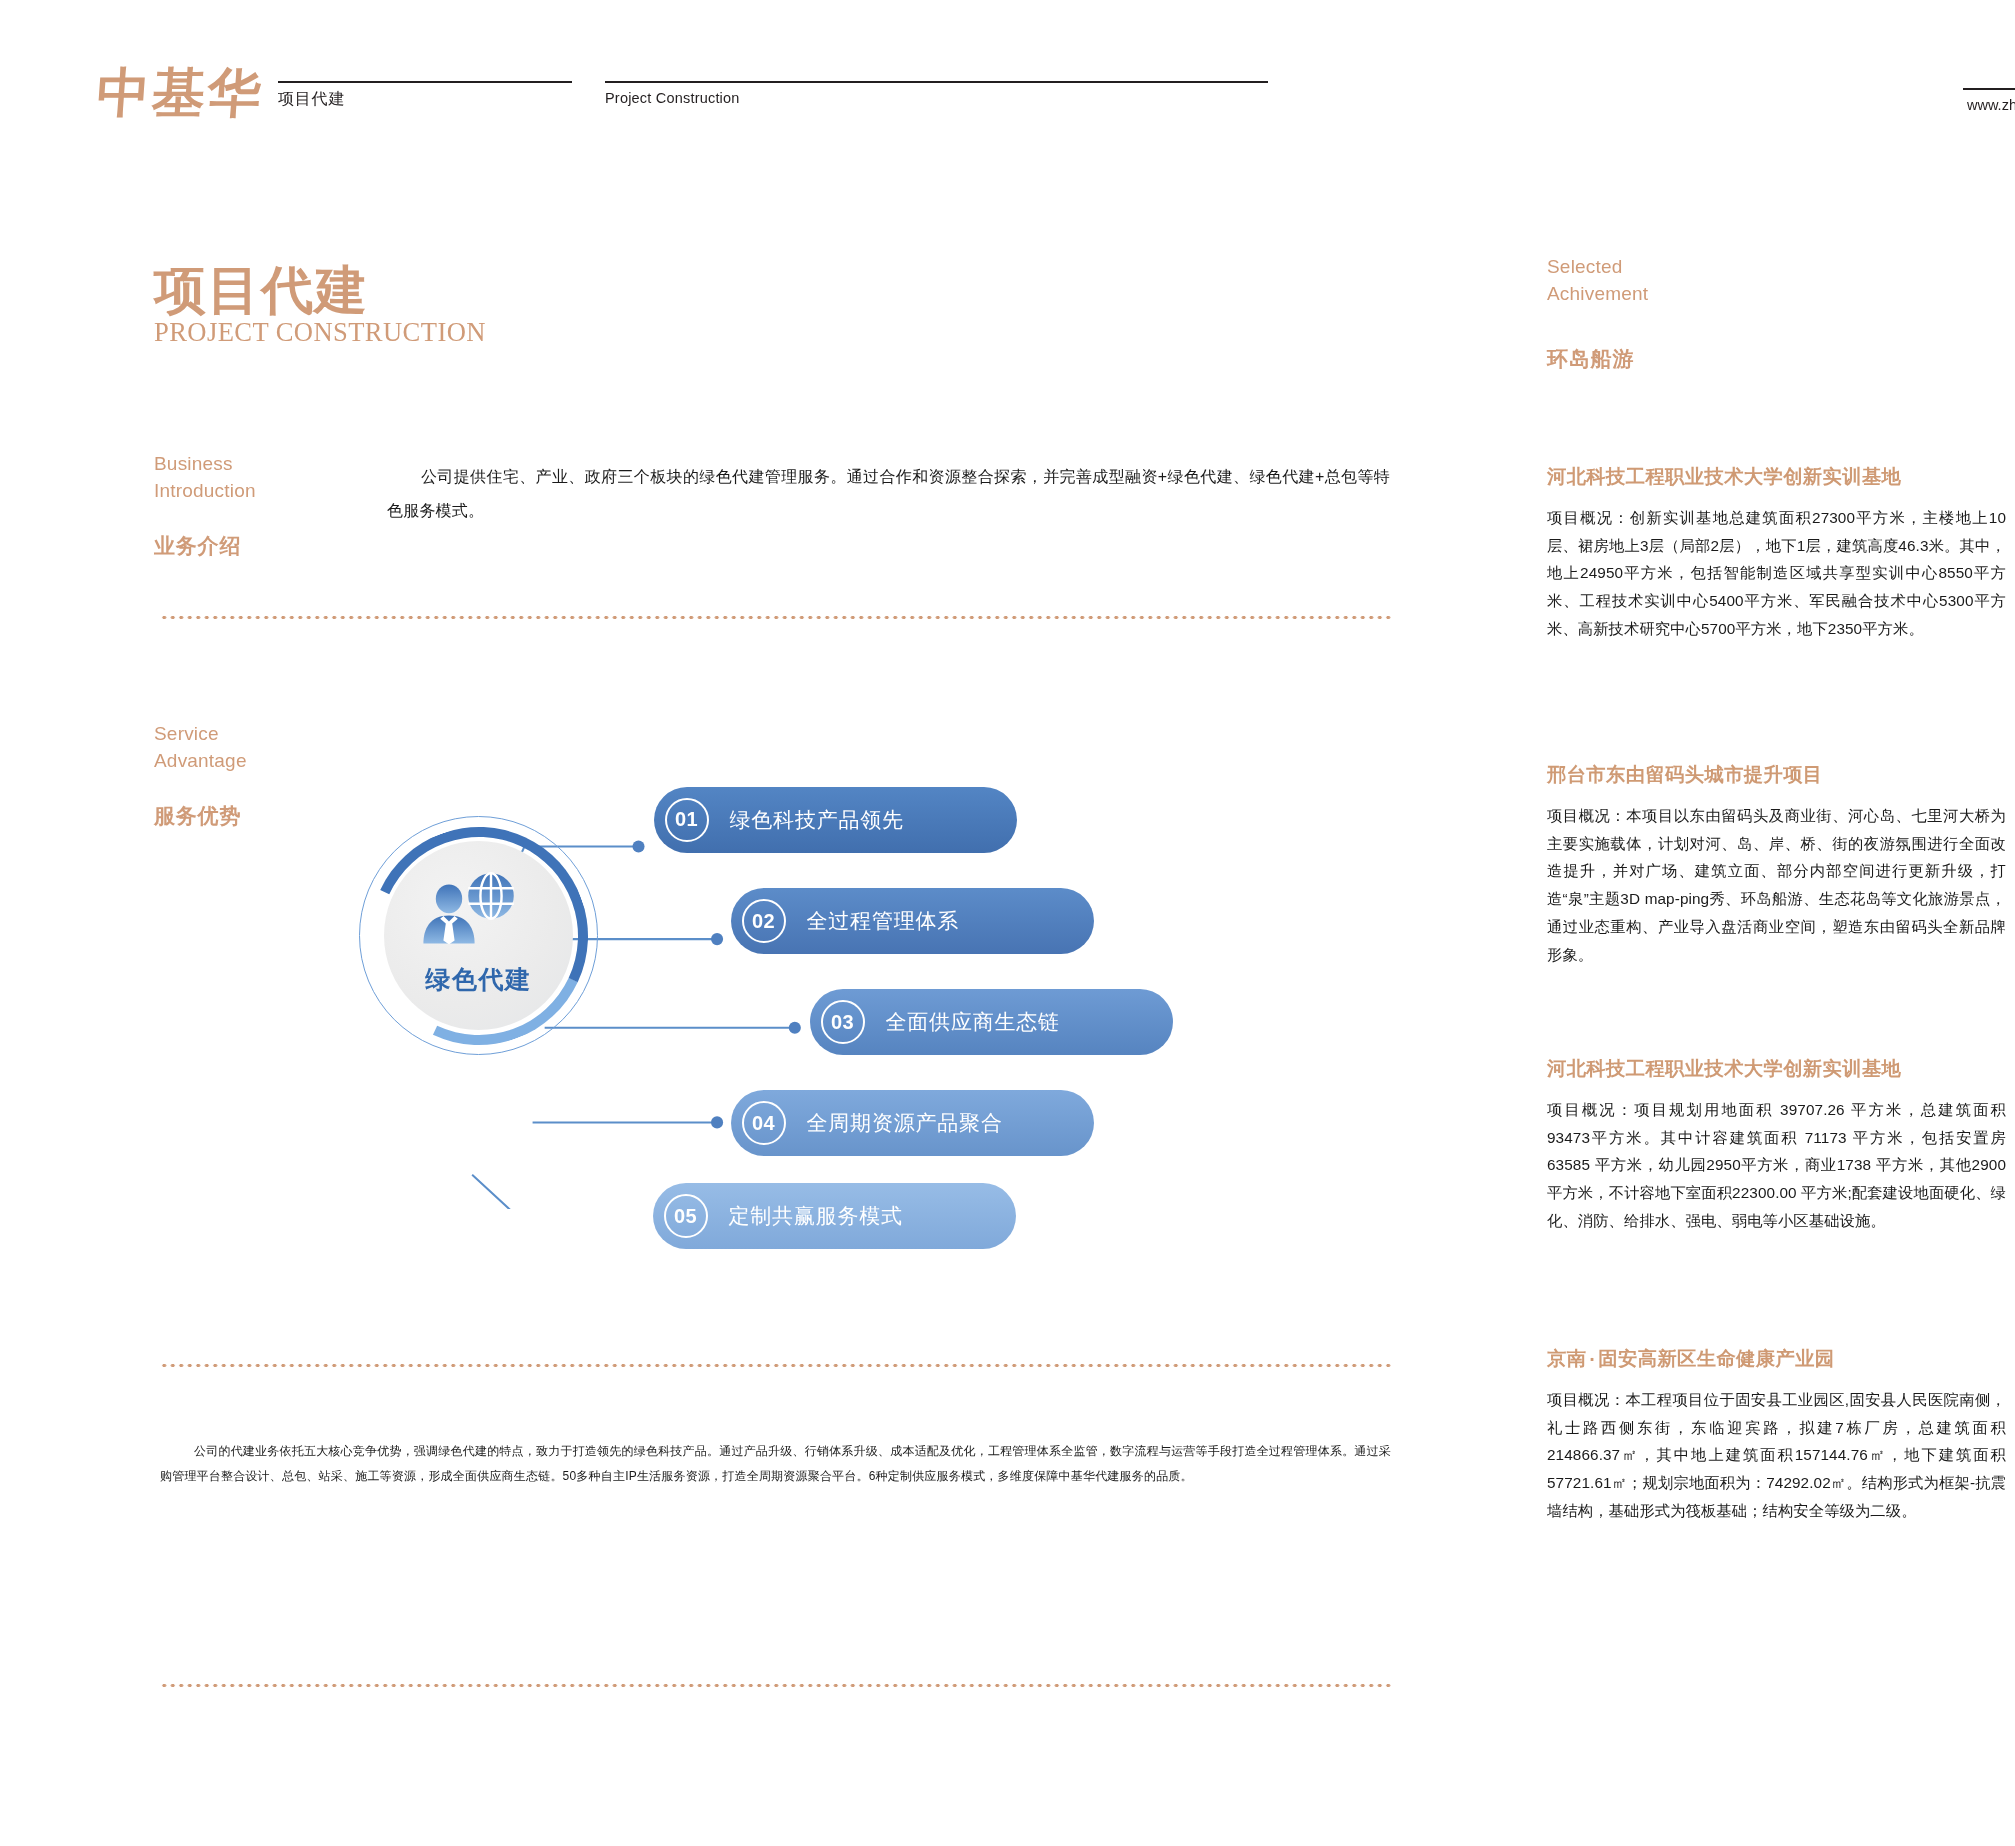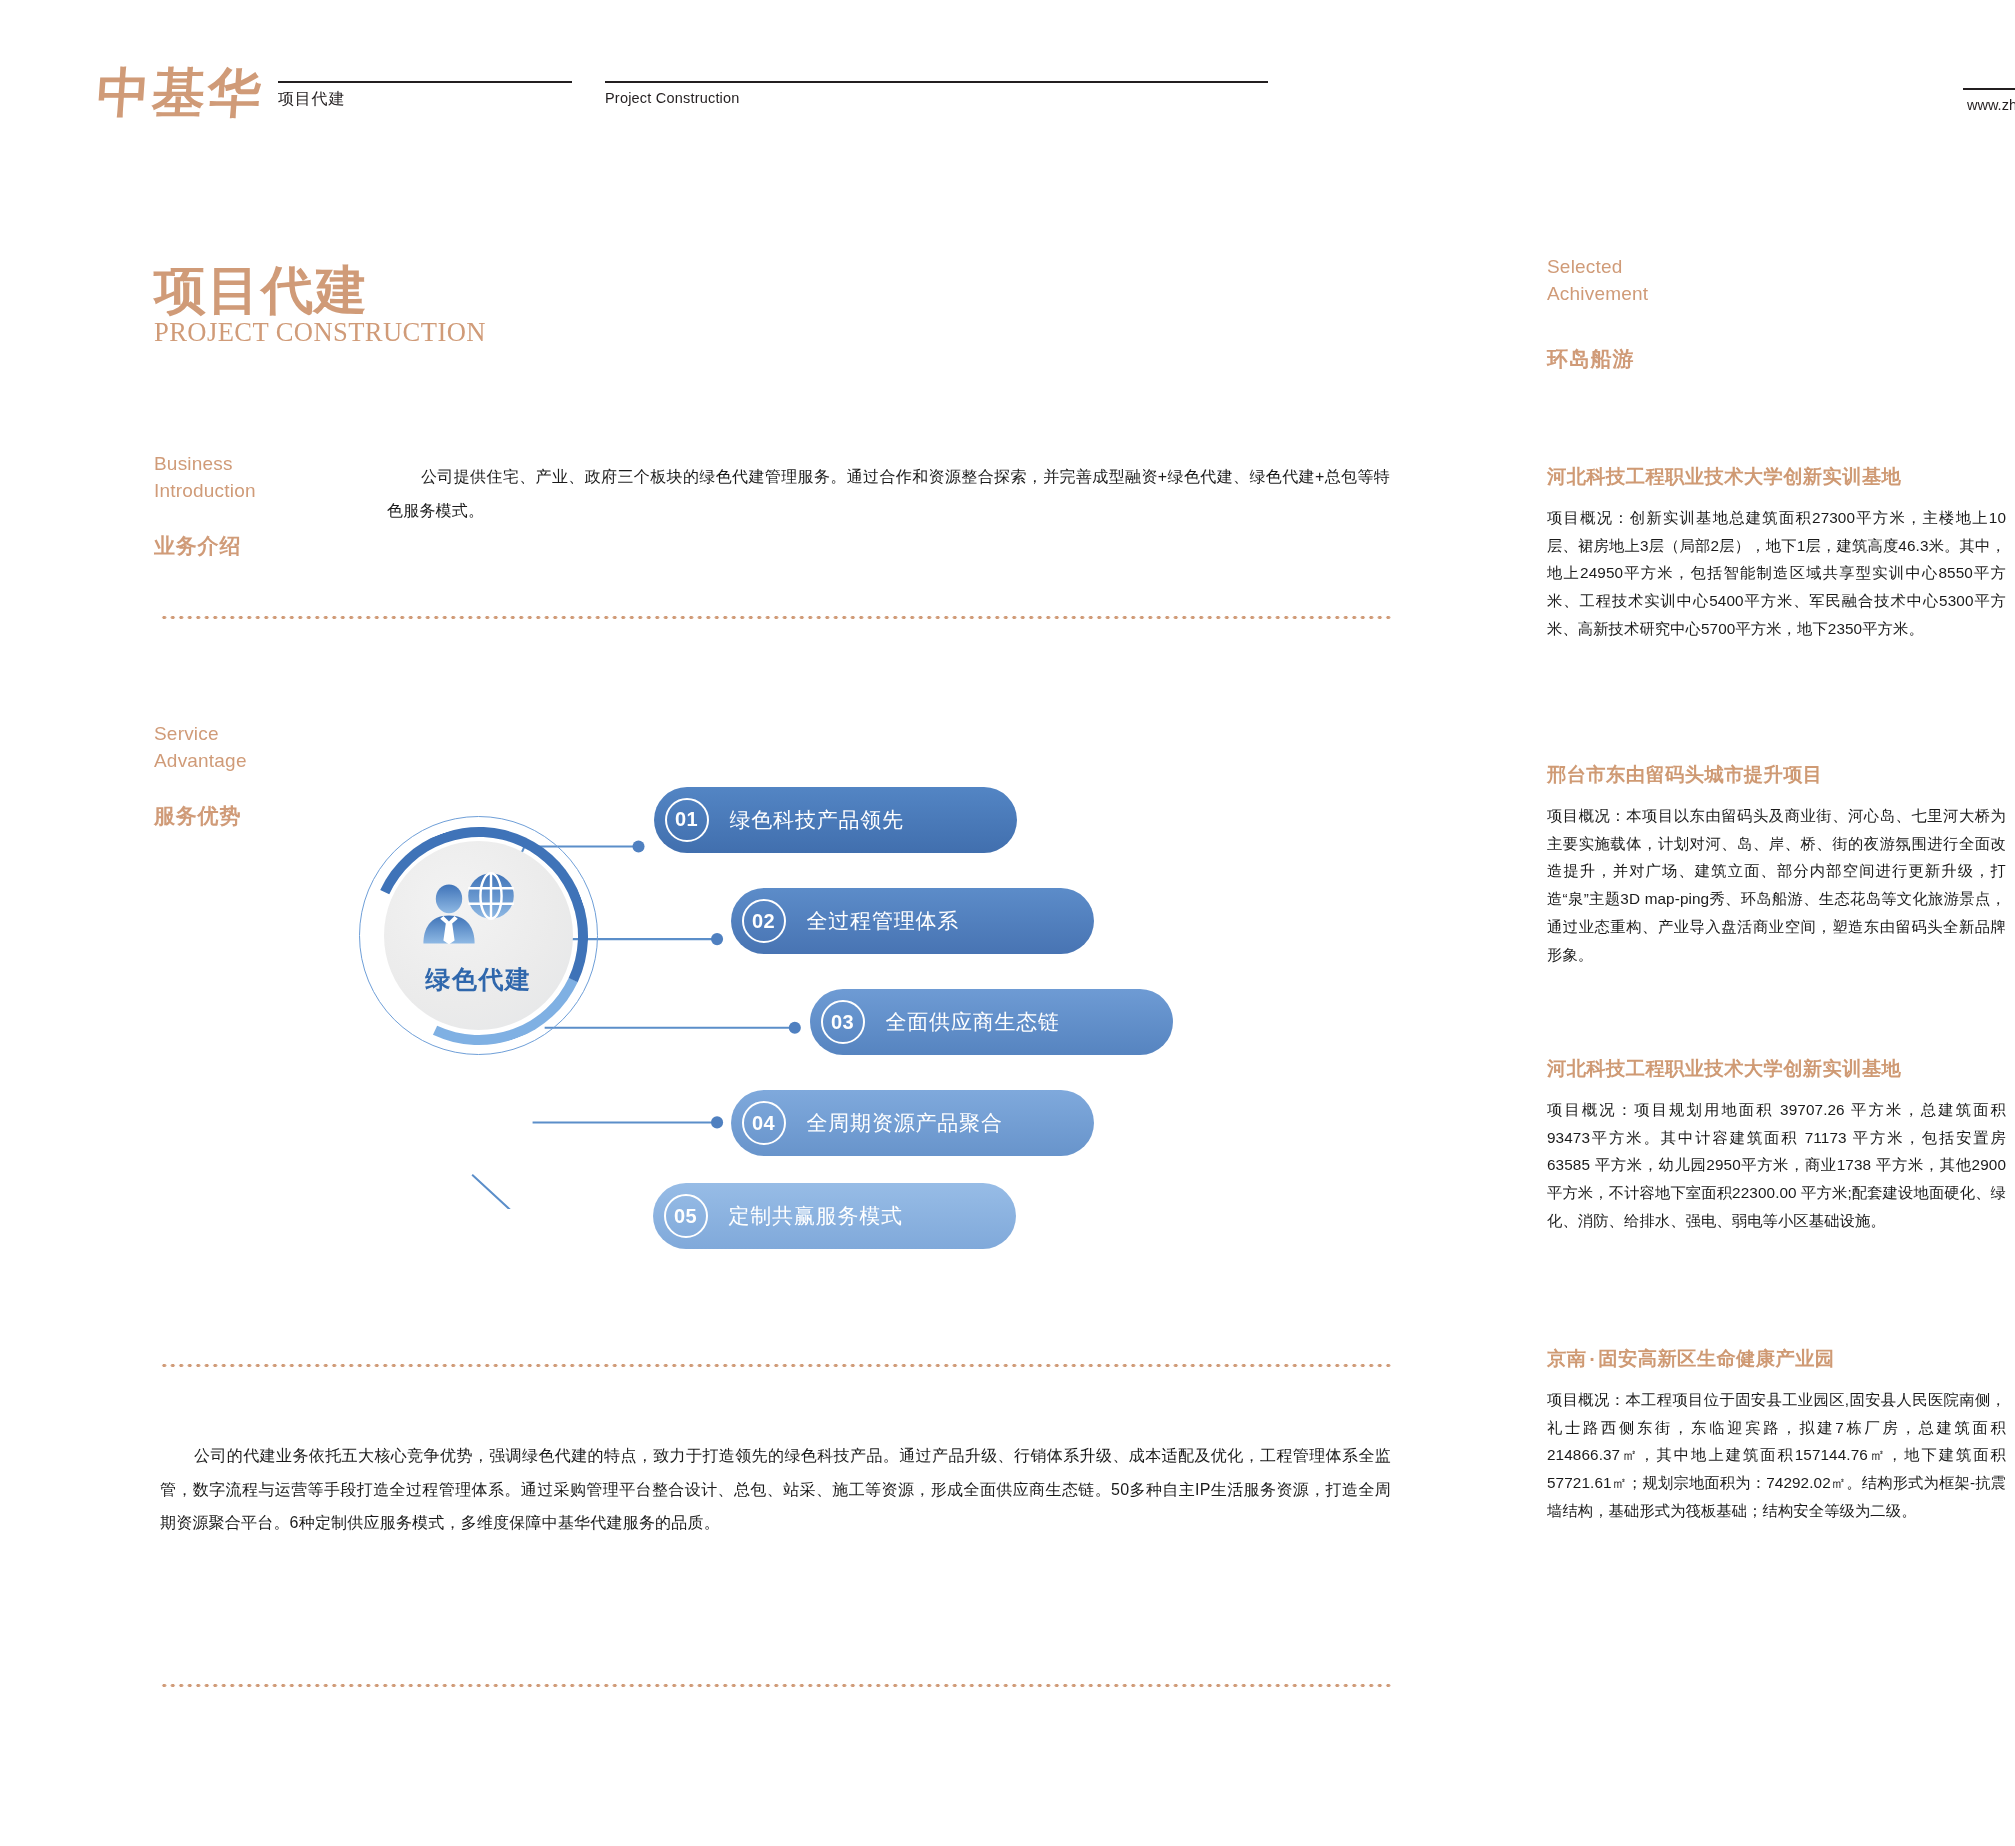--- a/index.html
+++ b/index.html
@@ -261,21 +261,21 @@
   #pill-2 { left: 376px; top: 110px; width: 363px; background: linear-gradient(180deg,#5c8cc9 0%,#4874b3 100%); }
   #pill-3 { left: 455px;top: 211px; width: 363px; background: linear-gradient(180deg,#6e9bd4 0%,#5684c0 100%); }
   #pill-4 { left: 376px; top: 312px; width: 363px; background: linear-gradient(180deg,#7fa9dc 0%,#6894cb 100%); }
   #pill-5 { left: 298px; top: 405px;width: 363px; background: linear-gradient(180deg,#97bce6 0%,#80a9da 100%); }
 
   
   #bottom-body {
     position: absolute;
     left: 160px; top: 1439px;
     width: 1231px;
-    font-size: 16px;
+    font-size: 12px;
     line-height: 2.1;
     color: #1a1a1a;
     text-align: justify;
     text-indent: 34px;
     letter-spacing: 0.2px;
   }
 
   
   #right-col {
     position: absolute;

